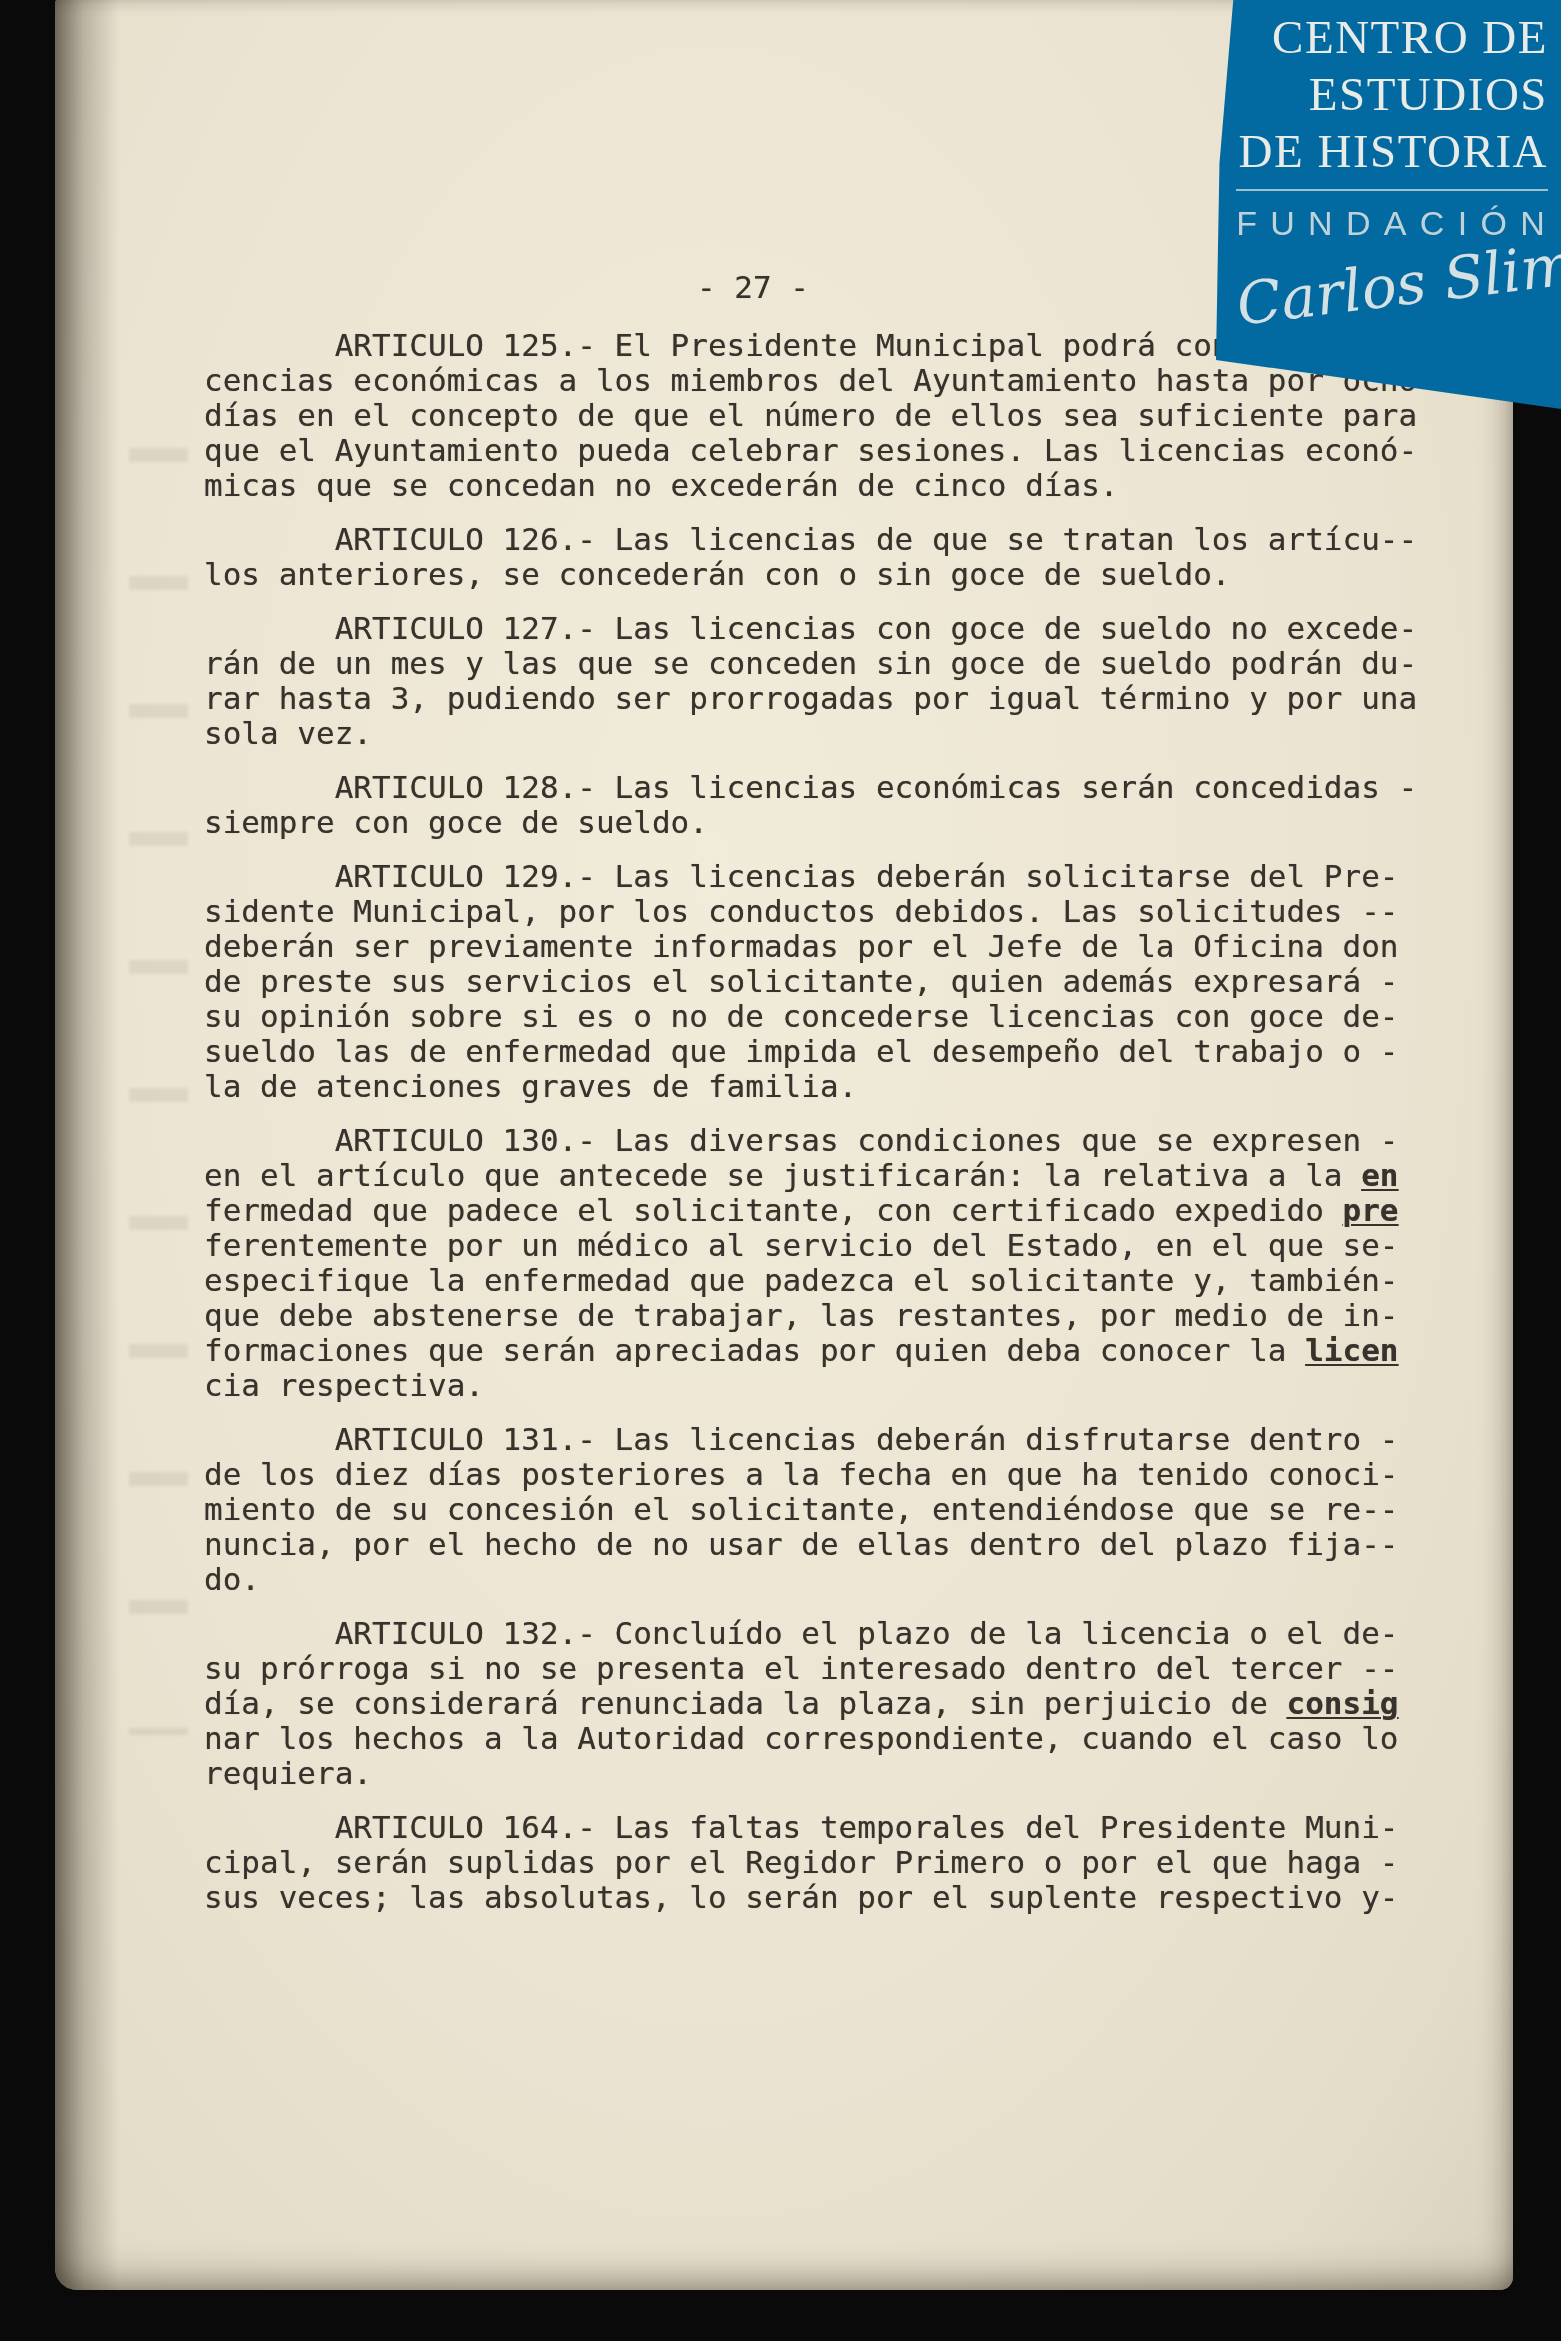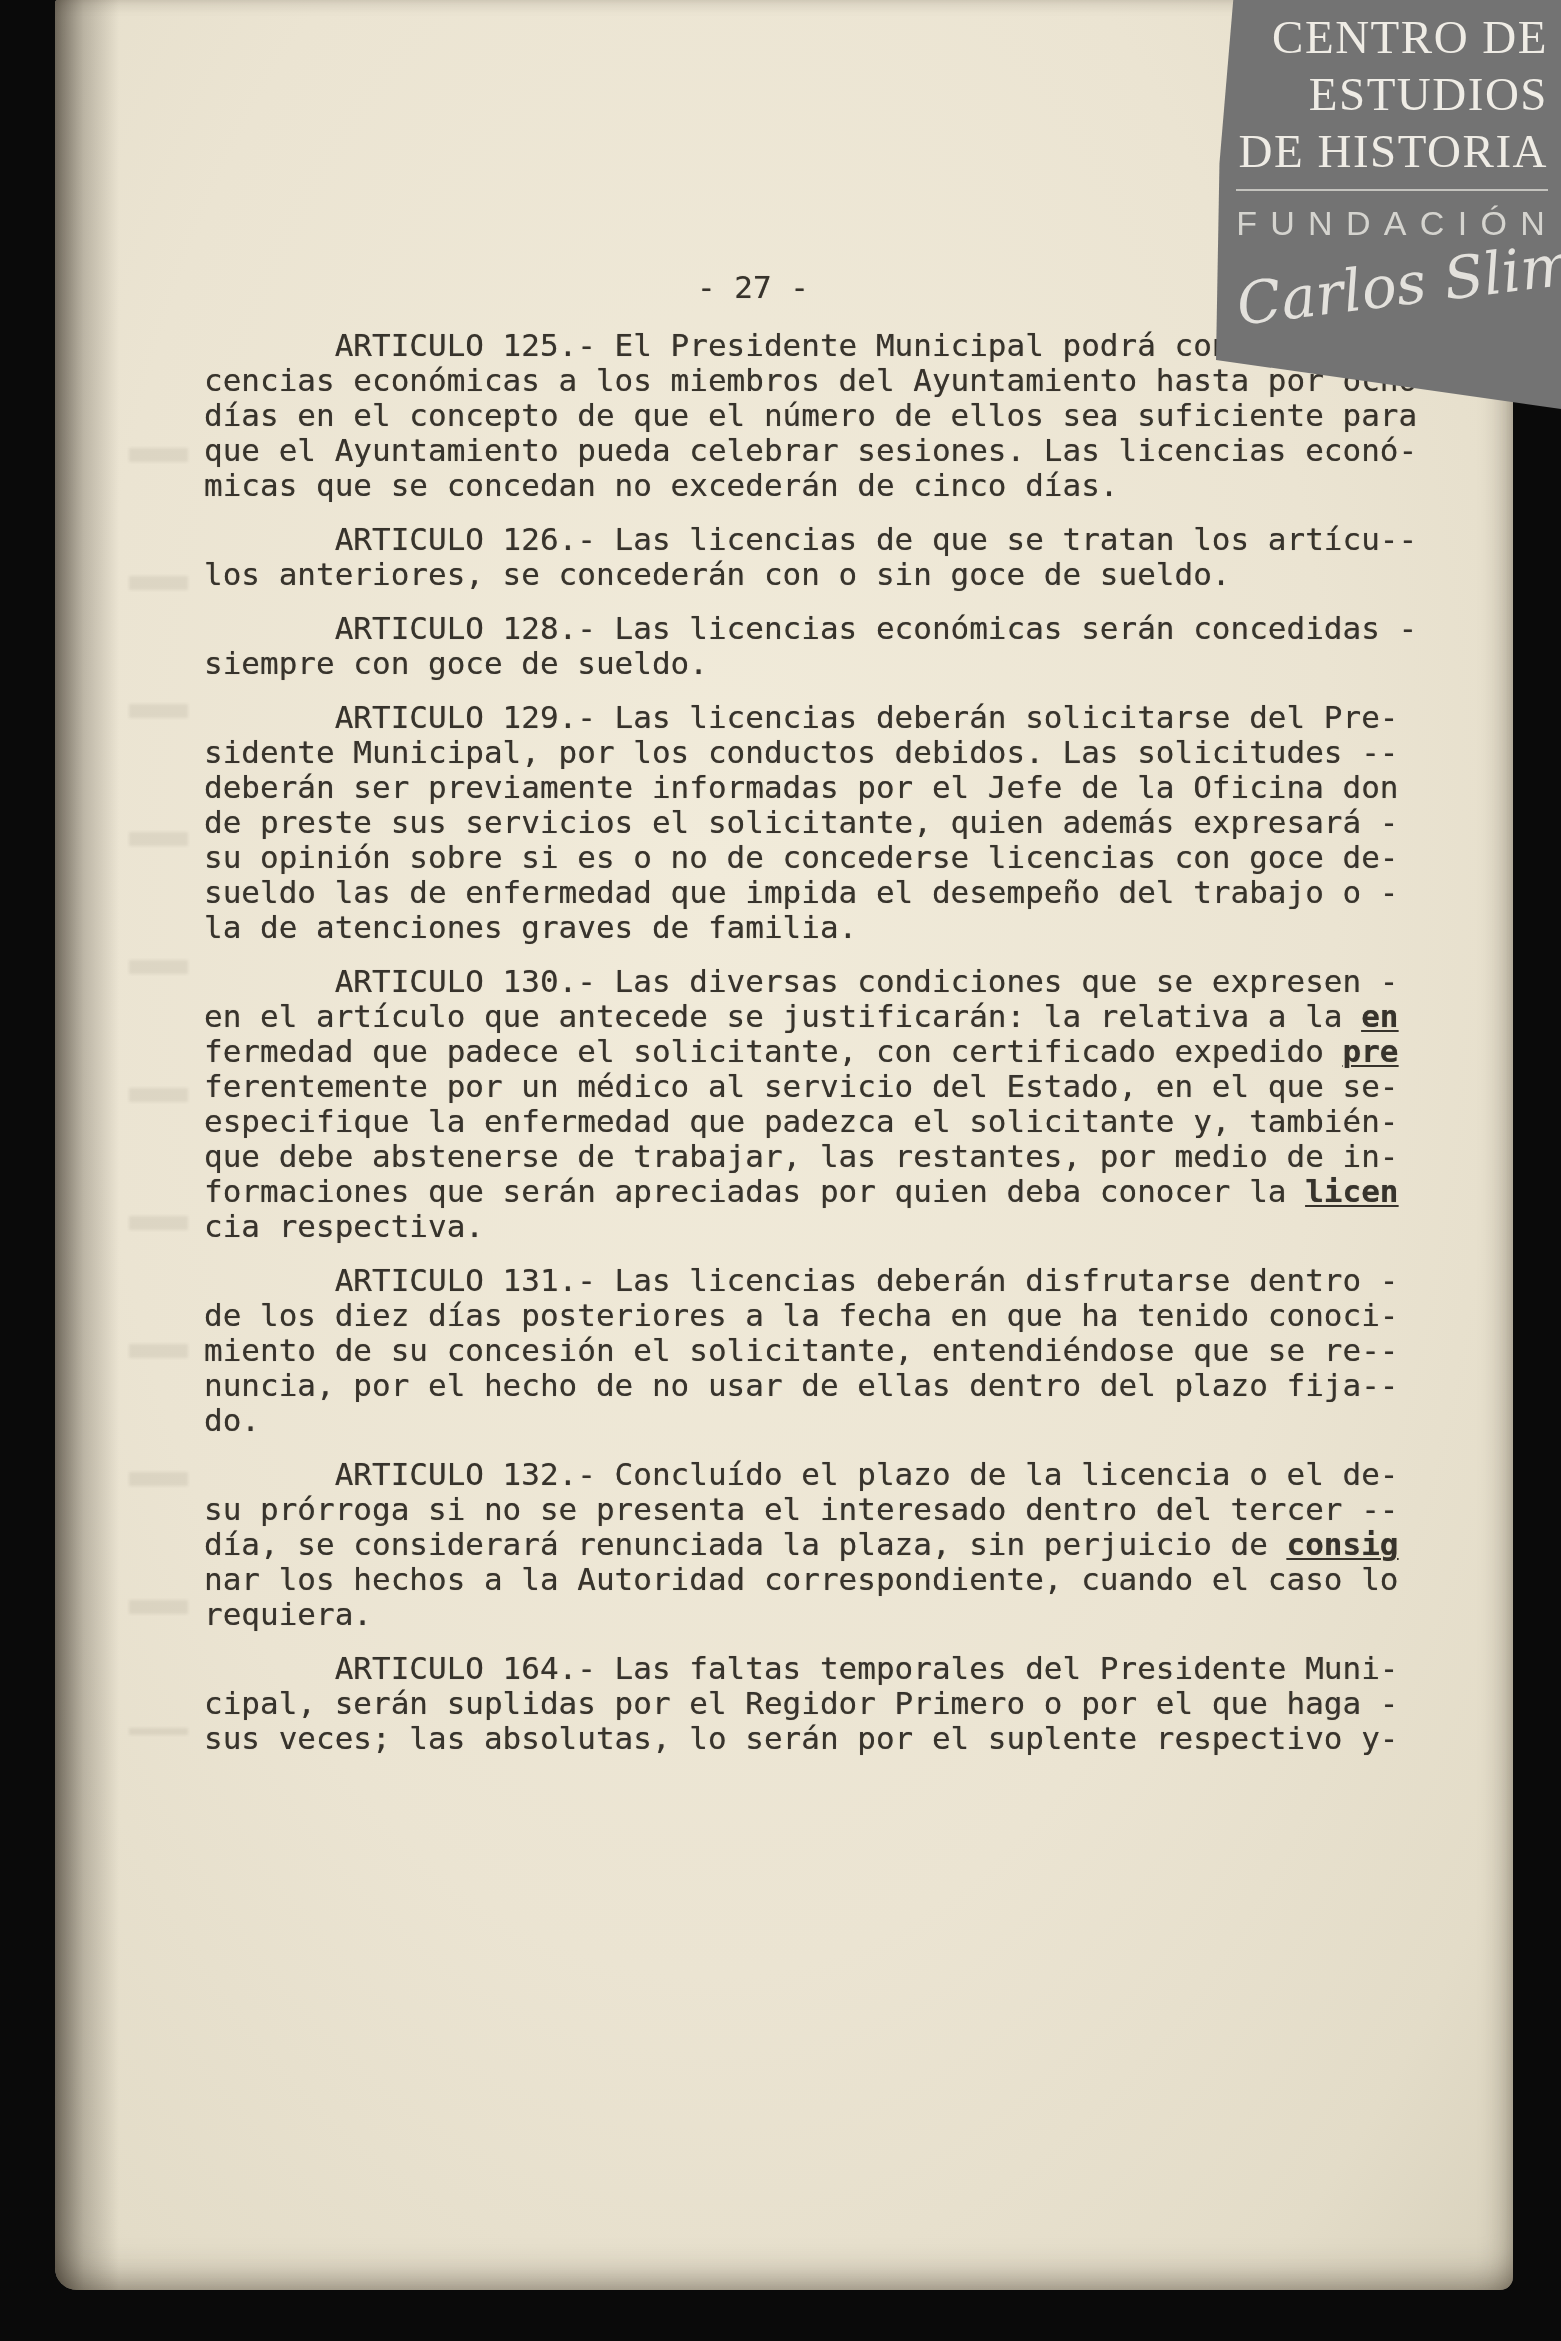--- a/index.html
+++ b/index.html
@@ -21,21 +21,21 @@
                    transparent 58px 128px);}
   
   .text-block{position:absolute;left:149px;top:270px;width:1242px;
         font-size:31px;line-height:35px;color:#37332c;
         text-shadow:0 0 0.7px rgba(55,50,40,.6);}
   .page-number{white-space:pre;margin:0 0 23px 493px;}
   .para{white-space:pre;margin-top:19px;}
   .para:first-of-type{margin-top:0;}
   .para u{text-decoration:underline;text-underline-offset:3.4px;text-decoration-thickness:2px;font-weight:bold;}
   
-  .stamp{position:absolute;top:0;right:0;width:345px;height:409px;background:#737373;
+  .stamp{position:absolute;top:0;right:0;width:345px;height:409px;background:#0369a1;
         clip-path:polygon(9% 0%, 100% 0%, 100% 100%, 0% 88%, 1% 40%, 5% 0%);
         color:#f2efe9;text-align:right;padding:0;box-sizing:border-box;}
   .stamp-inner{position:absolute;top:9px;right:13px;left:20px;}
   .stamp-line{font-family:"Liberation Serif","DejaVu Serif",serif;
         font-size:47px;line-height:57px;letter-spacing:1.5px;color:rgba(245,242,235,.95);}
   .stamp-divider{height:1.5px;background:rgba(240,238,230,.65);margin:9px 0 13px 0;}
   .stamp-foundation{font-family:"Liberation Sans","DejaVu Sans",sans-serif;
         font-size:34px;letter-spacing:13.3px;color:rgba(238,236,230,.8);margin-right:-10px;}
   .stamp-signature{font-family:"DejaVu Serif","Liberation Serif",serif;font-style:italic;
         font-size:58px;color:rgba(242,240,234,.88);transform:rotate(-7deg);
@@ -50,20 +50,24 @@
     <div class="bleed"></div>
     <div class="text-block">
       <div class="page-number">- 27 -</div>
       <div class="para">       ARTICULO 125.- El Presidente Municipal podrá conceder li-
 cencias económicas a los miembros del Ayuntamiento hasta por ocho
 días en el concepto de que el número de ellos sea suficiente para
 que el Ayuntamiento pueda celebrar sesiones. Las licencias econó-
 micas que se concedan no excederán de cinco días.</div>
       <div class="para">       ARTICULO 126.- Las licencias de que se tratan los artícu--
 los anteriores, se concederán con o sin goce de sueldo.</div>
+      <div class="para">       ARTICULO 127.- Las licencias con goce de sueldo no excede-
+rán de un mes y las que se conceden sin goce de sueldo podrán du-
+rar hasta 3, pudiendo ser prorrogadas por igual término y por una
+sola vez.</div>
       <div class="para">       ARTICULO 128.- Las licencias económicas serán concedidas -
 siempre con goce de sueldo.</div>
       <div class="para">       ARTICULO 129.- Las licencias deberán solicitarse del Pre-
 sidente Municipal, por los conductos debidos. Las solicitudes --
 deberán ser previamente informadas por el Jefe de la Oficina don
 de preste sus servicios el solicitante, quien además expresará -
 su opinión sobre si es o no de concederse licencias con goce de-
 sueldo las de enfermedad que impida el desempeño del trabajo o -
 la de atenciones graves de familia.</div>
       <div class="para">       ARTICULO 130.- Las diversas condiciones que se expresen -

